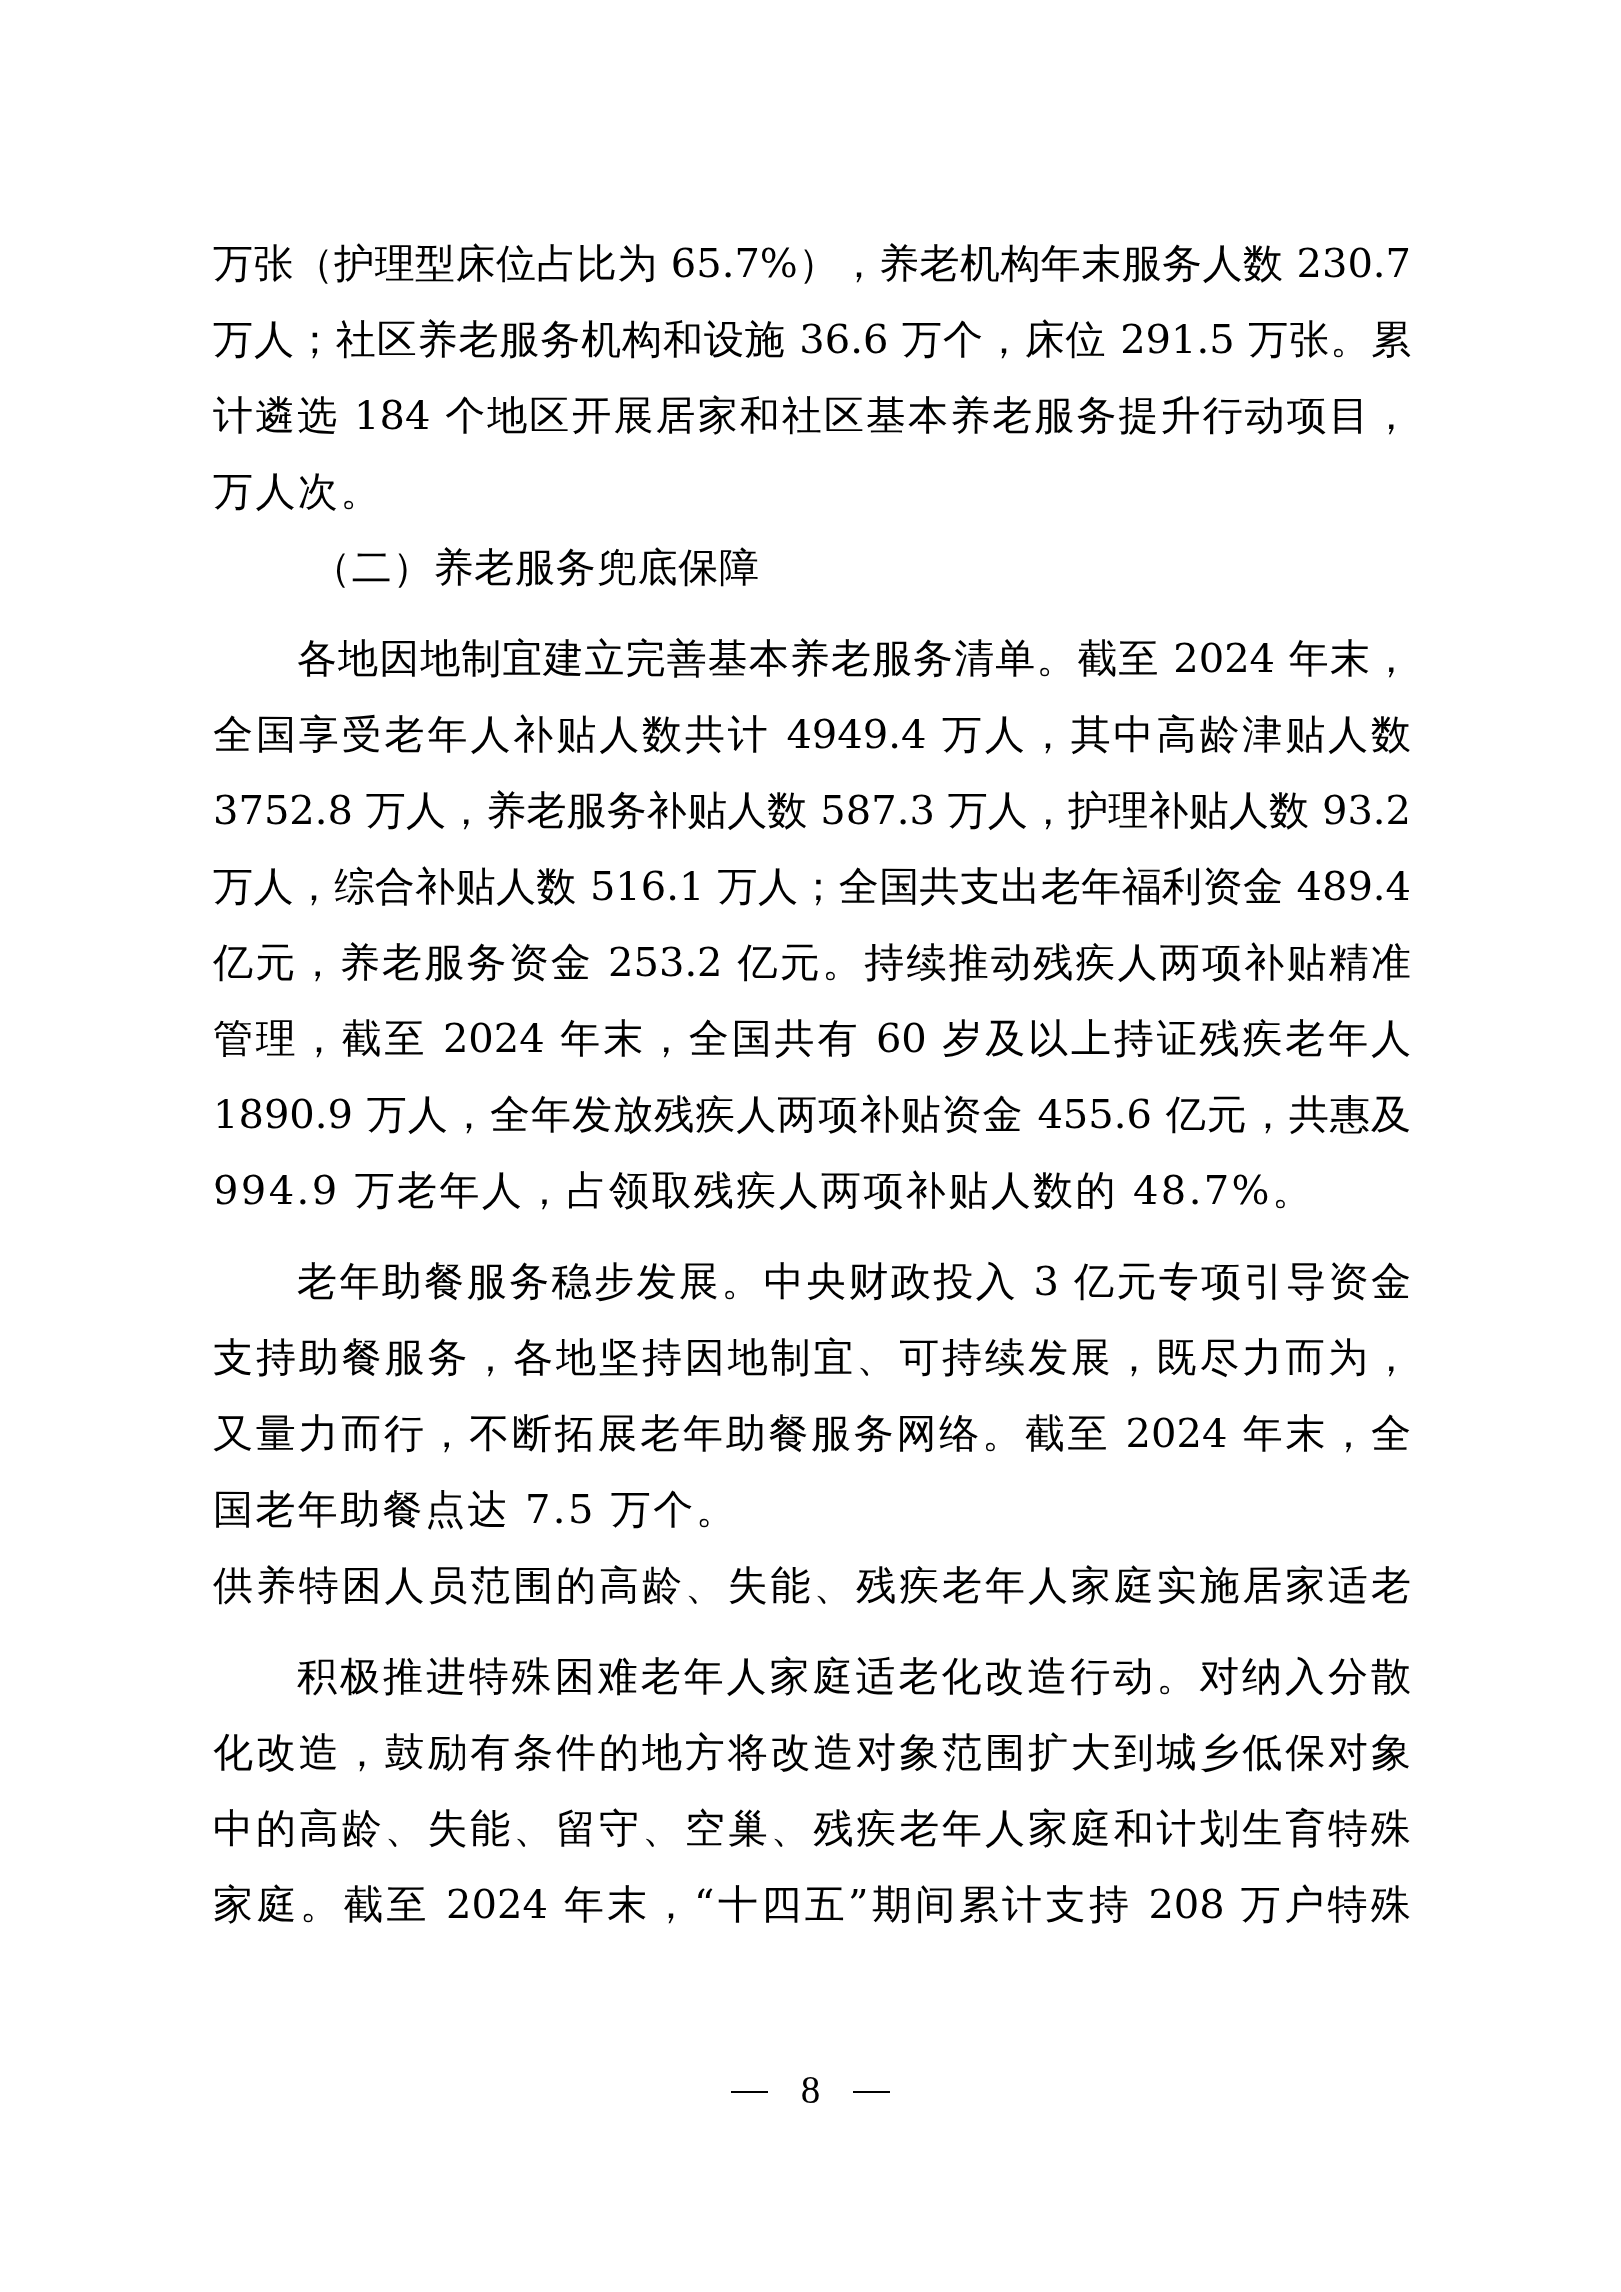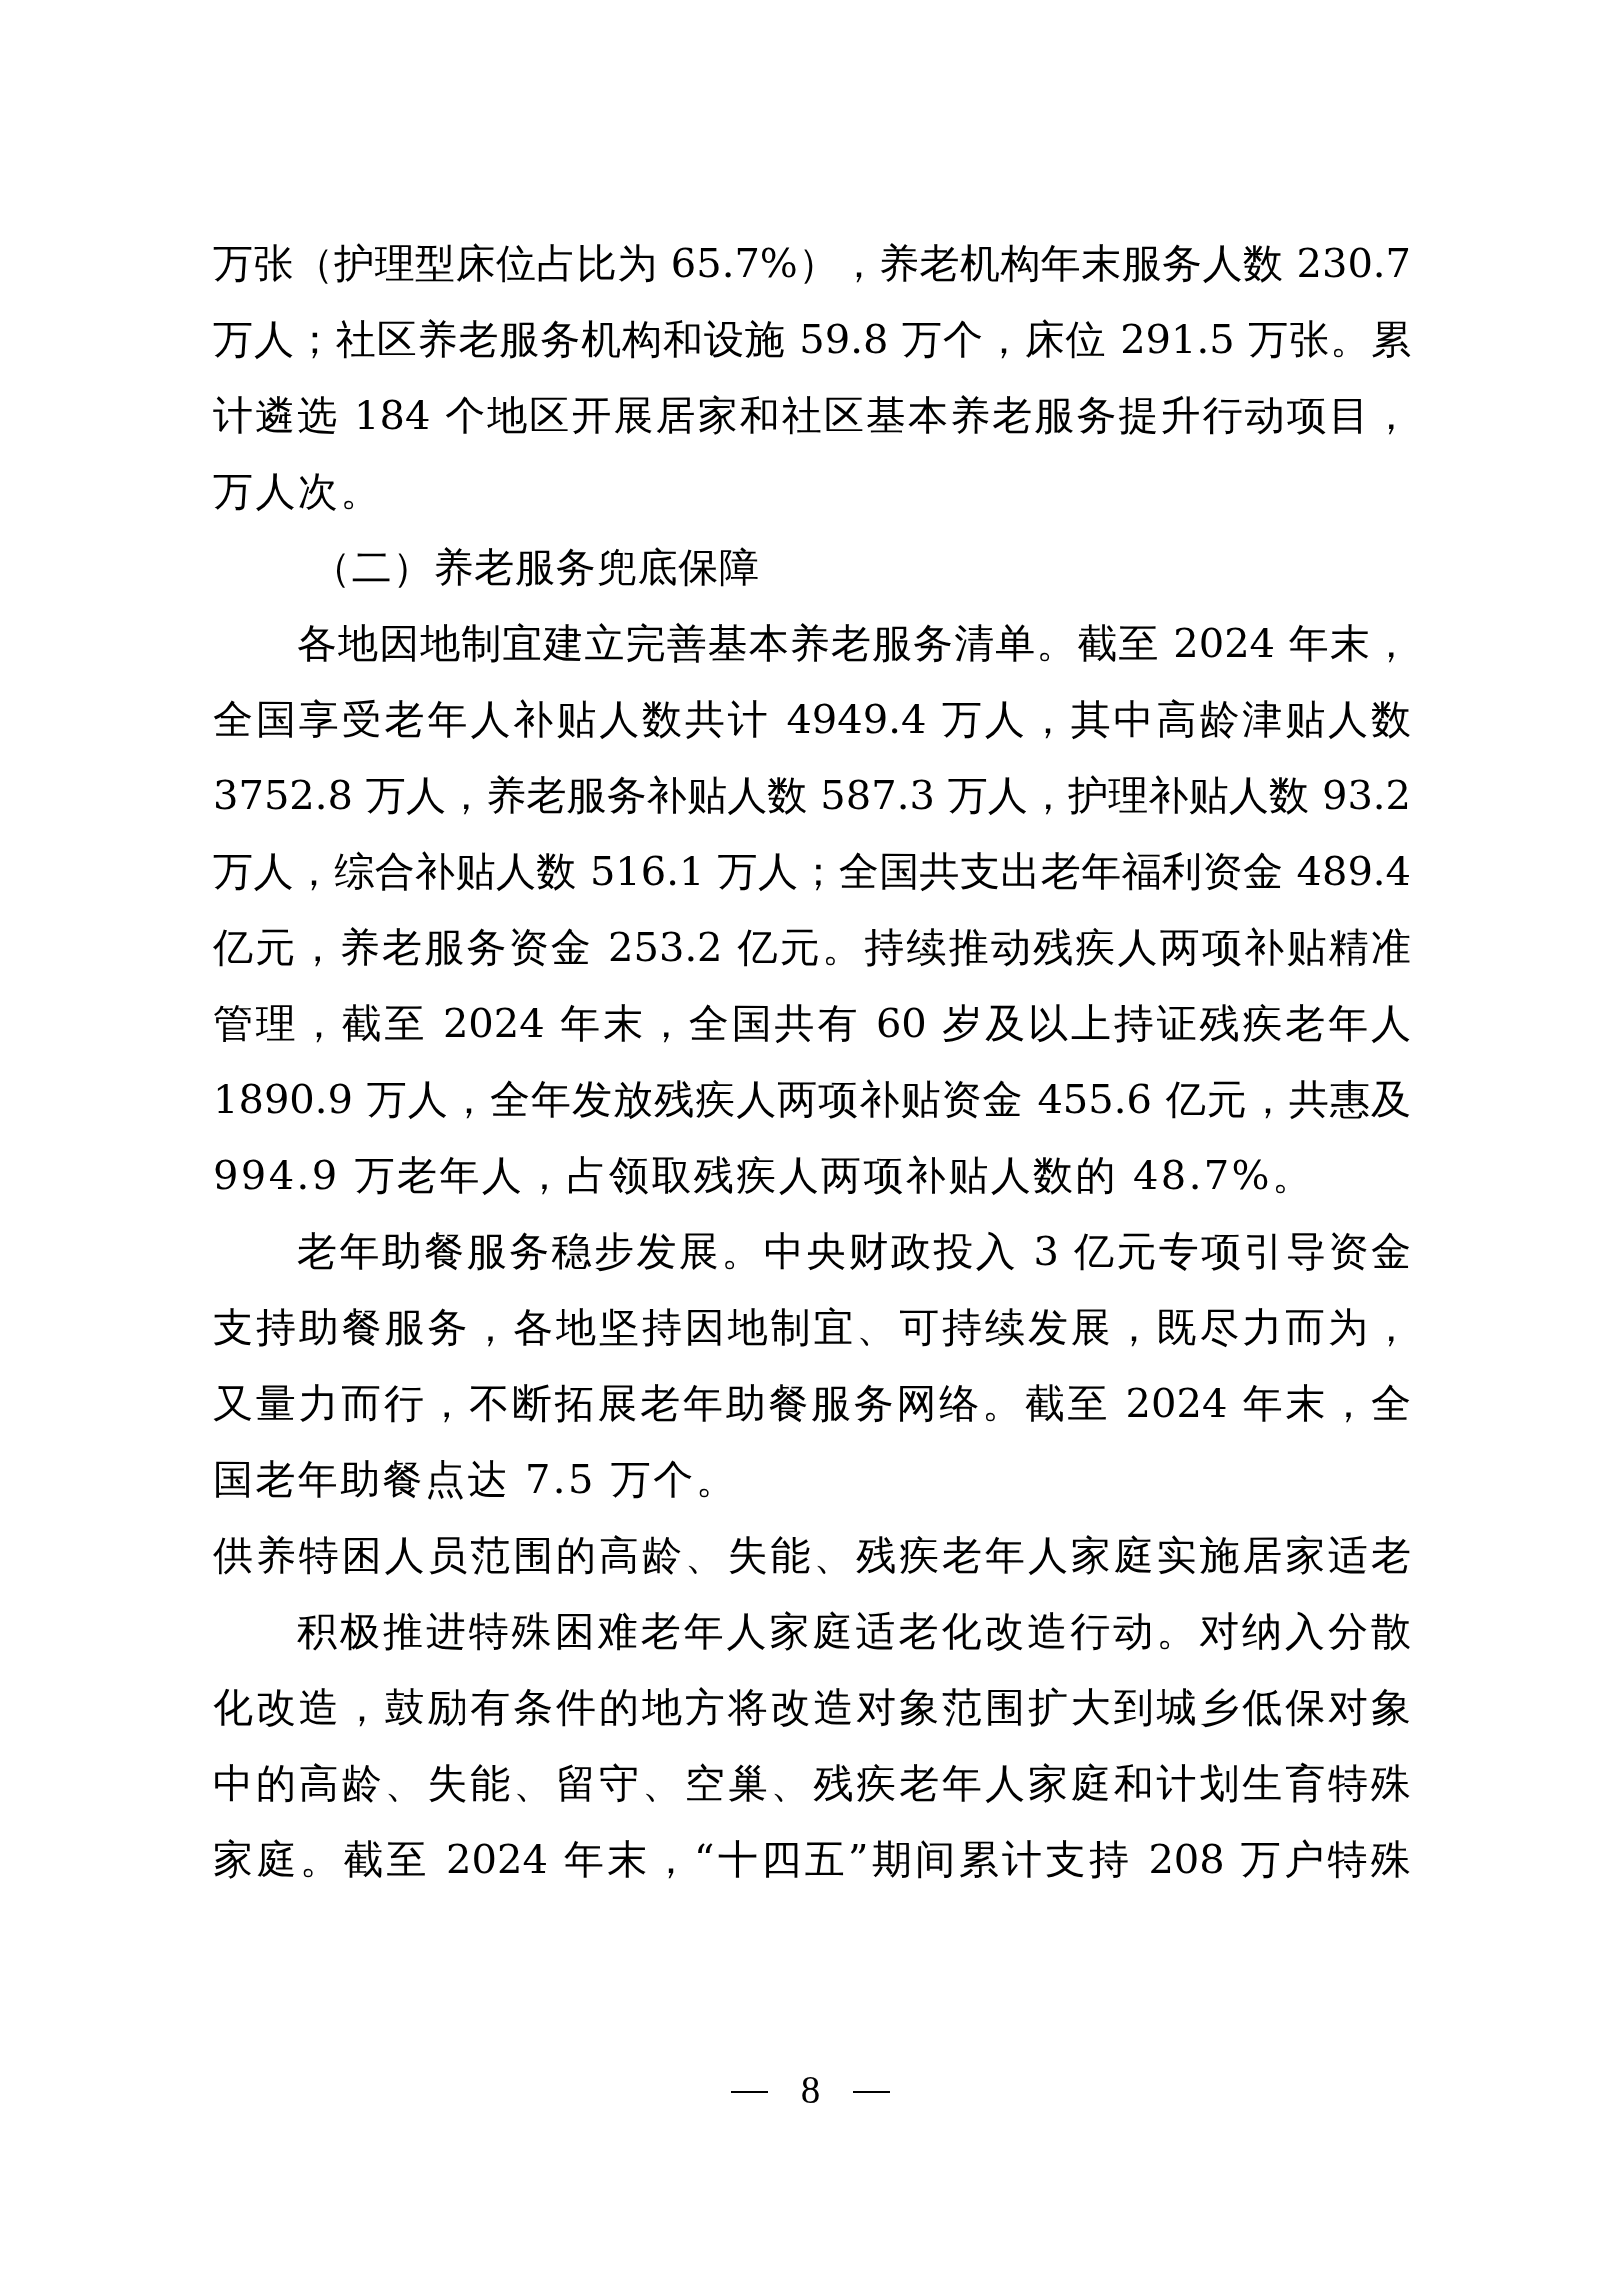--- a/index.html
+++ b/index.html
@@ -40,20 +40,21 @@
     text-align-last: justify;
     letter-spacing: 0;
   }
   .line.last {
     text-align: right;
     text-align-last: left;
     letter-spacing: 0.06em;
   }
   .line.indent {
     padding-left: 84px;
+    margin-top: 15px;
   }
   .line.heading {
     padding-left: 98px;
     text-align: left;
     text-align-last: left;
     letter-spacing: 0.02em;
   }
   .footer {
     position: absolute;
     left: 0;
@@ -78,21 +79,21 @@
   }
 </style>
 </head>
 <body>
 
 <div class="page">
   <div class="text-block">
 
     <div>
       <span class="line">万张（护理型床位占比为 65.7%），养老机构年末服务人数 230.7</span>
-      <span class="line">万人；社区养老服务机构和设施 59.8 万个，床位 291.5 万张。累</span>
+      <span class="line">万人；社区养老服务机构和设施 36.6 万个，床位 291.5 万张。累</span>
       <span class="line">计遴选 184 个地区开展居家和社区基本养老服务提升行动项目，</span>
       <span class="line last">万人次。</span>
     </div>
 
     <span class="line heading">（二）养老服务兜底保障</span>
 
     <div>
       <span class="line indent">各地因地制宜建立完善基本养老服务清单。截至 2024 年末，</span>
       <span class="line">全国享受老年人补贴人数共计 4949.4 万人，其中高龄津贴人数</span>
       <span class="line">3752.8 万人，养老服务补贴人数 587.3 万人，护理补贴人数 93.2</span>

